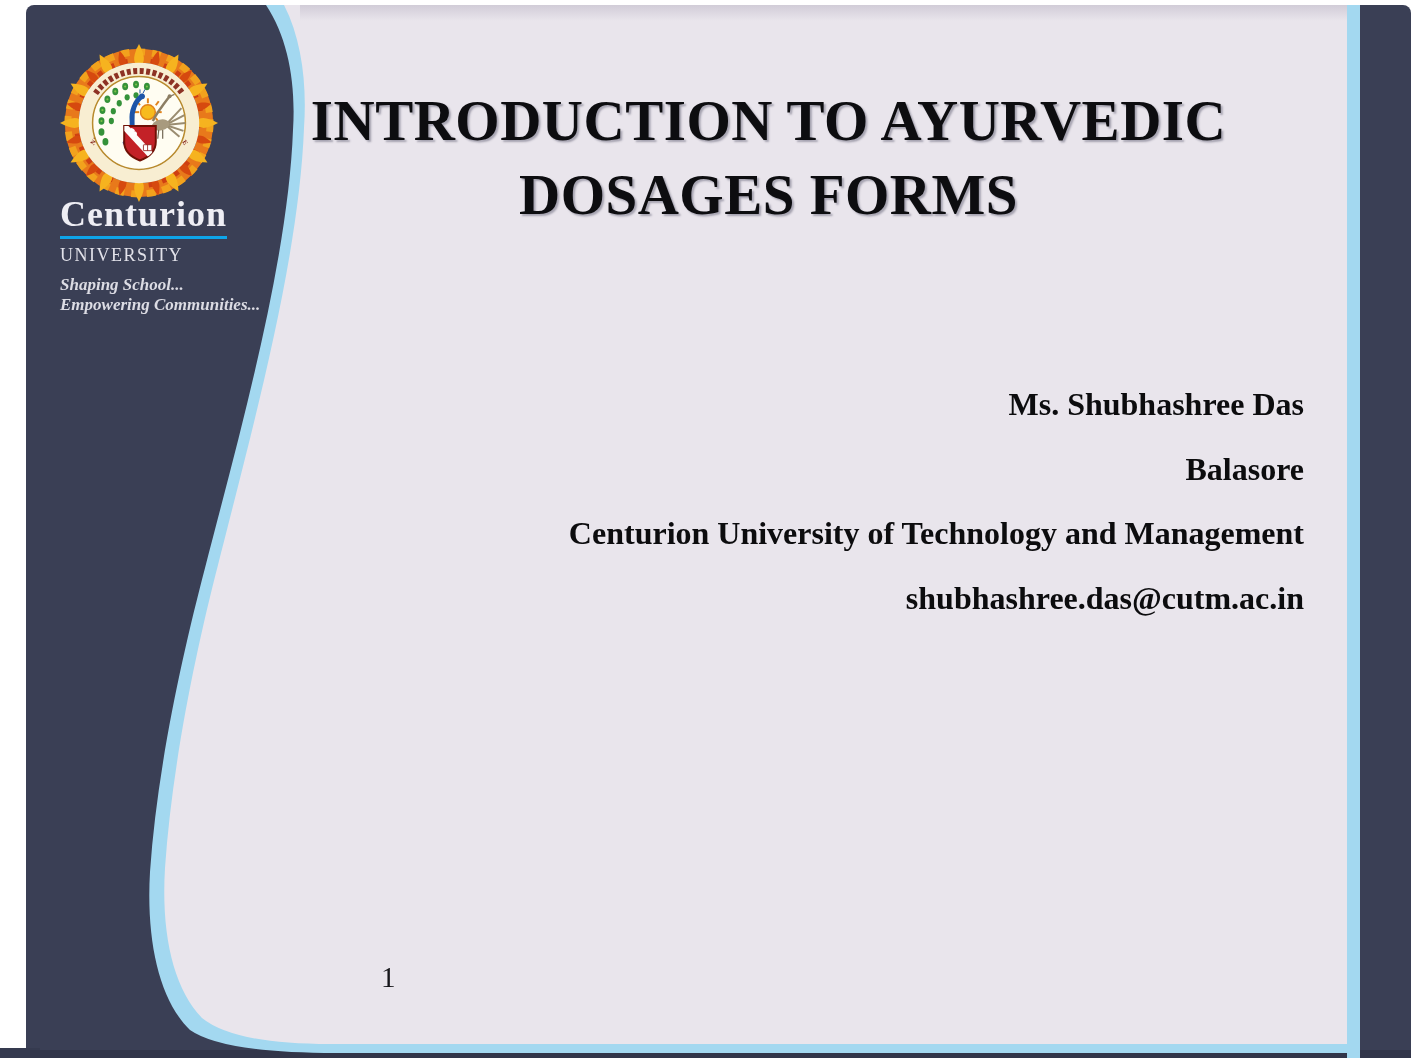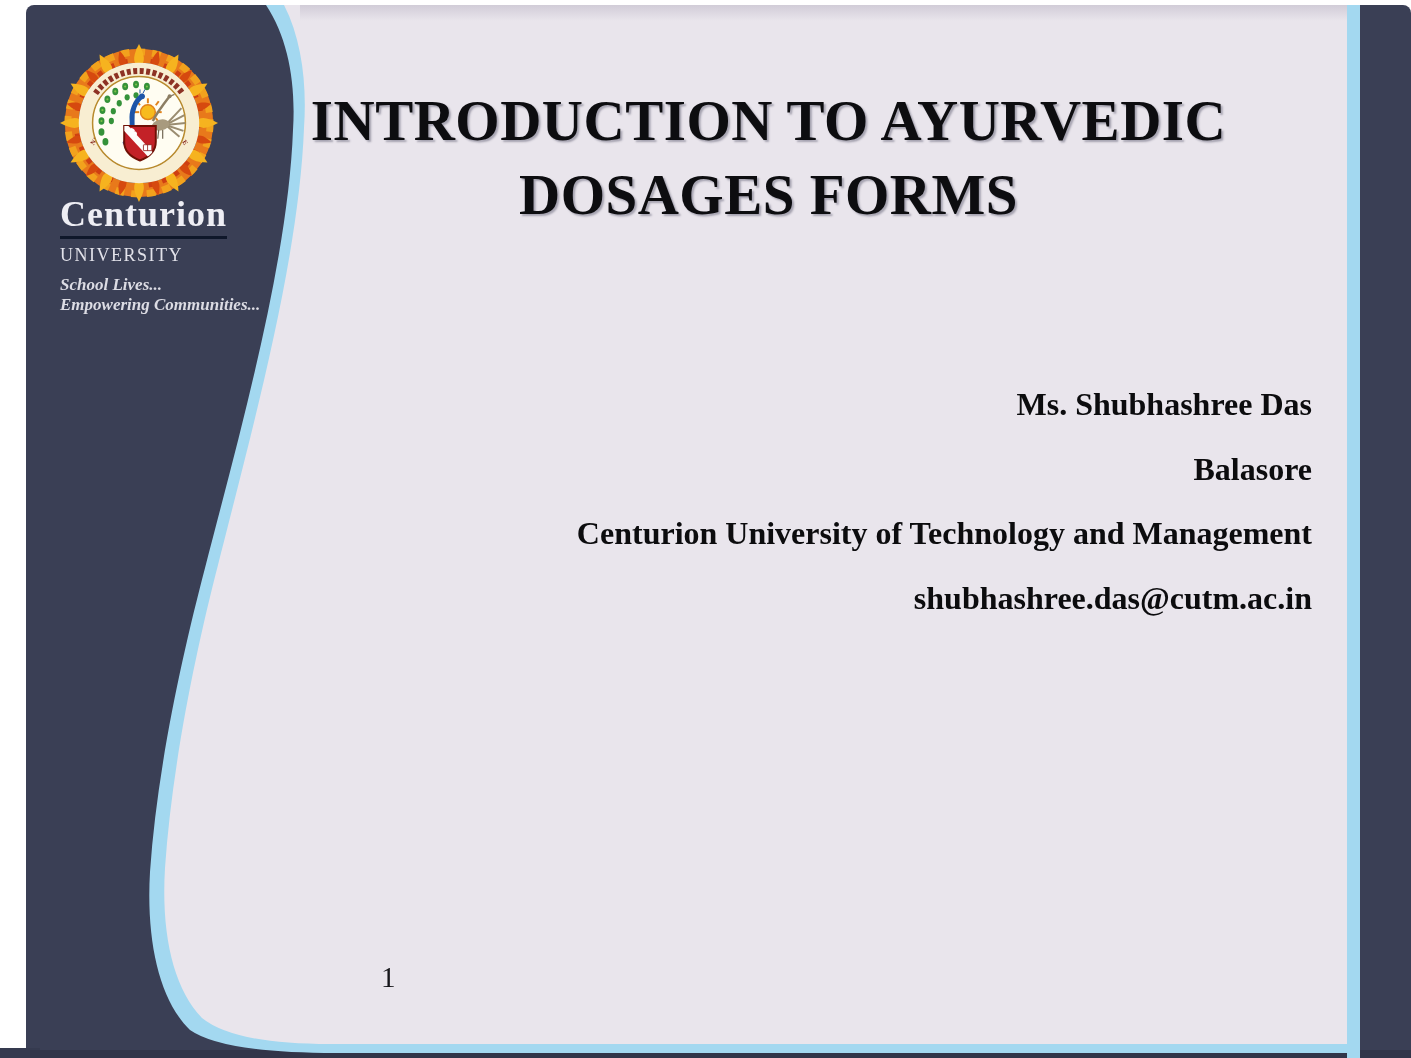--- a/index.html
+++ b/index.html
@@ -5,26 +5,26 @@
   html,body{margin:0;padding:0;background:#ffffff;}
   .slide{position:relative;width:1411px;height:1058px;overflow:hidden;background:#ffffff;
          font-family:"Liberation Serif", serif;}
   .bg{position:absolute;left:0;top:0;width:1411px;height:1058px;}
   .content-top-shade{position:absolute;left:300px;top:5px;width:1047px;height:16px;
     background:linear-gradient(to bottom, rgba(205,200,212,0.85), rgba(233,229,236,0));
     pointer-events:none;}
   .title{position:absolute;left:266px;top:84px;width:1005px;text-align:center;
     font-size:57px;line-height:74px;font-weight:bold;color:#0d0d10;letter-spacing:0.5px;
     text-shadow:2px 2px 2px rgba(55,55,80,0.38);}
-  .presenter{position:absolute;right:99px;top:372px;width:900px;text-align:right;
+  .presenter{position:absolute;right:107px;top:372px;width:900px;text-align:right;
     font-size:32px;font-weight:bold;color:#0c0c0e;line-height:64.6px;}
   .page-number{position:absolute;left:381px;top:961px;font-size:29px;color:#16161a;}
   .logo-block{position:absolute;left:60px;top:196px;width:225px;color:#eeeef4;}
   .org-name{display:inline-block;font-size:36px;font-weight:bold;letter-spacing:1px;
-    line-height:1.05;border-bottom:3px solid #0f172a;padding-bottom:2px;}
+    line-height:1.05;border-bottom:3px solid #0ea5e9;padding-bottom:2px;}
   .org-type{font-size:18px;letter-spacing:1.5px;color:#e2e2ea;margin-top:6px;}
   .taglines{margin-top:9px;font-style:italic;font-weight:bold;font-size:17px;
     line-height:20px;color:#dcdce4;}
   .emblem{position:absolute;left:59px;top:44px;width:160px;height:158px;}
 </style>
 </head>
 <body>
 
 <div class="slide">
 
@@ -174,21 +174,21 @@
       <path d="M -9,-3 C -12,-8 -7,-8 -5,-4 Z" fill="#ffffff"></path>
       <rect x="3.5" y="10" width="8.5" height="6" rx="0.5" fill="#ffffff" stroke="#8d1410" stroke-width="0.8"></rect>
       <line x1="7.7" y1="10" x2="7.7" y2="16" stroke="#8d1410" stroke-width="0.8"></line>
     </g>
   </svg>
 
   <div class="logo-block">
     <div class="org-name">Centurion</div>
     <div class="org-type">UNIVERSITY</div>
     <div class="taglines">
-      <div>School Lives...</div>
+      <div>Shaping School...</div>
       <div>Empowering Communities...</div>
     </div>
   </div>
 
   <div class="title">
     <div>INTRODUCTION TO AYURVEDIC</div>
     <div>DOSAGES FORMS</div>
   </div>
 
   <div class="presenter">

